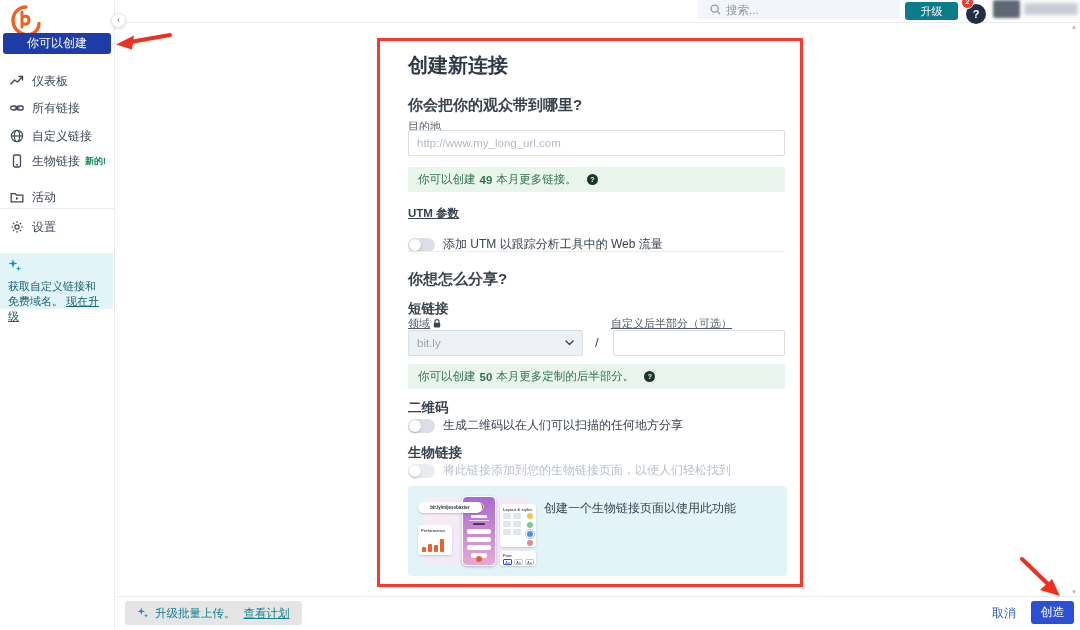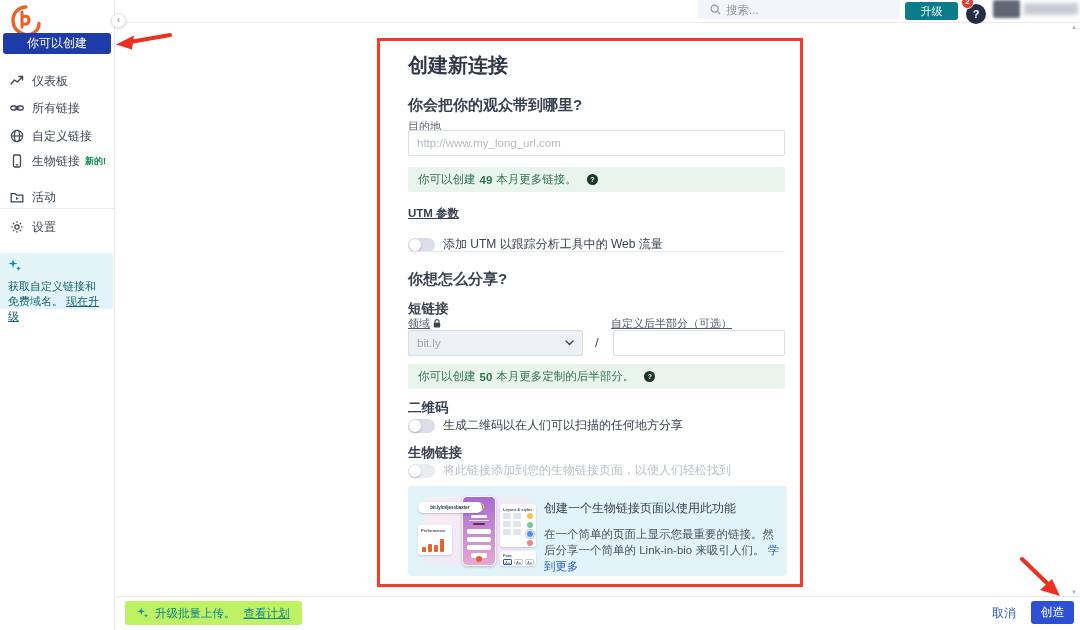--- a/index.html
+++ b/index.html
@@ -85,21 +85,21 @@
   .bio-text .line1 { font-size:12px; color:#38414e; }
   .bio-text .body { margin-top:9px; font-size:11.5px; line-height:16px; color:#4a5361; }
   .learn-link { color:#2a5bd7; cursor:pointer; }
 
   
   .red-box { position:absolute; left:377px; top:38px; width:426px; height:549px; border:3px solid #f8392b; pointer-events:none; z-index:6; }
   .red-arrow { position:absolute; z-index:7; pointer-events:none; }
 
   
   .footer-line { position:absolute; left:115px; top:596px; right:0; border-top:1px solid #e9ebef; }
-  .footer-pill { position:absolute; left:125px; top:601px; height:24px; background:#bef264; border-radius:3px; display:flex; align-items:center; padding:0 12px; }
+  .footer-pill { position:absolute; left:125px; top:601px; height:24px; background:#e5e5e5; border-radius:3px; display:flex; align-items:center; padding:0 12px; }
   .footer-pill .ptext { font-size:11.5px; color:#10808f; margin-left:6px; }
   .footer-pill .plink { font-size:11.5px; color:#10808f; text-decoration:underline; margin-left:8px; cursor:pointer; }
   .cancel-link { position:absolute; left:992px; top:605px; font-size:12px; color:#2f5bd7; background:none; border:none; cursor:pointer; font-family:inherit; }
   .create-submit { position:absolute; left:1031px; top:601px; width:43px; height:23px; background:#2b50d6; color:#fff; border:none; border-radius:3px; font-size:12px; cursor:pointer; }
 </style>
 </head>
 <body>
 
 <div id="app">
 
@@ -337,24 +337,20 @@
           <span class="clabel" style="margin-top:2px">Font</span>
           <span class="fontrow">
             <i class="sel">Aa</i>
               <i>Aa</i>
               <i>Aa</i>
           </span>
         </div>
       </div>
       <div class="bio-text">
         <div class="line1">创建一个生物链接页面以使用此功能</div>
-        <div class="body">
-          <span>在一个简单的页面上显示您最重要的链接。然后分享一个简单的 Link-in-bio 来吸引人们。</span>
-          <span class="learn-link">学到更多</span>
-        </div>
       </div>
     </div>
   </div>
 
   <div class="red-box"></div>
 
   <svg class="red-arrow" style="left:114px; top:29px" width="60" height="24" viewBox="0 0 60 24">
     <line x1="56" y1="6" x2="16" y2="13" stroke="#ef2f1f" stroke-width="4" stroke-linecap="round"></line>
     <polygon points="2,15.5 20,6.5 18,20.5" fill="#ef2f1f"></polygon>
   </svg>

